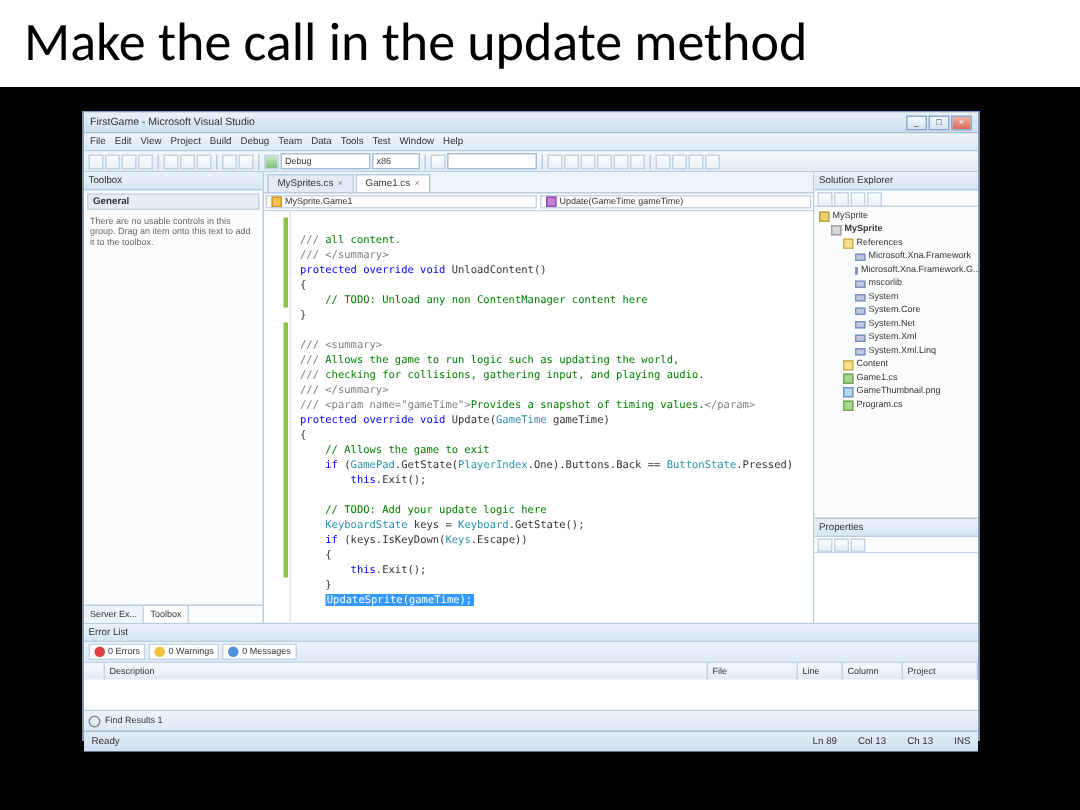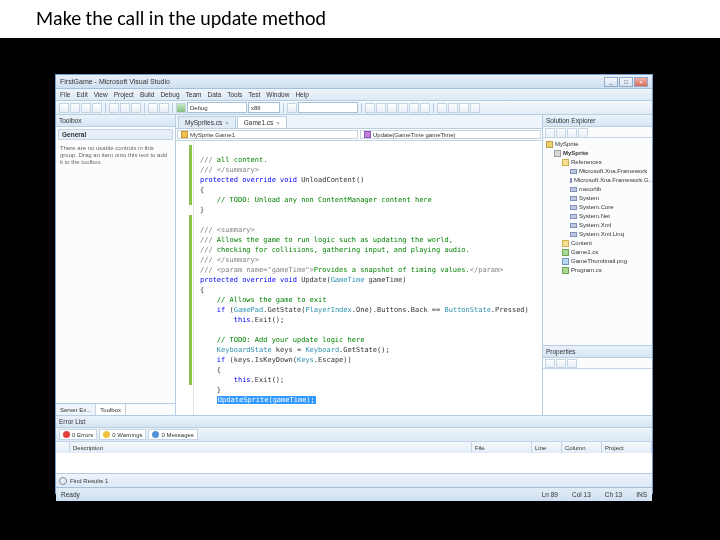--- a/index.html
+++ b/index.html
@@ -1,17 +1,17 @@
 <!DOCTYPE html>
 <html><head>
 <meta charset="utf-8">
 <style>
   * { box-sizing: border-box; margin: 0; padding: 0; }
   body { width: 720px; height: 540px; background: #000; font-family: Calibri, Arial, sans-serif; overflow: hidden; }
-  .slide-title { color: #000; background: #fff; font-size: 20px; padding: 6px 36px 8px; font-weight: 400; }
+  .slide-title { color: #000; background: #fff; font-size: 36px; padding: 6px 16px 8px; font-weight: 400; }
   .ide-wrap { position: absolute; left: 55px; top: 74px; width: 598px; height: 420px; background: #fef9c3; border: 1px solid #7a9ecc; font-family: "Segoe UI", Tahoma, sans-serif; font-size: 7px; color: #333; }
   .titlebar { height: 14px; background: linear-gradient(#e8f0fa,#d0e0f0); border-bottom: 1px solid #a5bfd8; display: flex; align-items: center; padding: 0 4px; }
   .titlebar .ttxt { flex: 1; font-size: 7px; color: #333; }
   .winbtns { display: flex; gap: 1px; }
   .winbtn { width: 14px; height: 10px; background: linear-gradient(#f4f8fc,#d5e4f2); border: 1px solid #8faac8; font-size: 6px; text-align: center; line-height: 8px; }
   .winbtn.close { background: linear-gradient(#f4b0a8,#d86a58); color:#fff;}
   .menubar { height: 12px; background: linear-gradient(#eef4fb,#dce9f6); border-bottom: 1px solid #b8ccdf; display: flex; gap: 6px; padding: 0 4px; align-items: center; font-size: 6.5px; }
   .toolbar { height: 14px; background: linear-gradient(#f4f8fc,#e2ecf6); border-bottom: 1px solid #b8ccdf; display: flex; align-items: center; gap: 1px; padding: 0 3px; }
   .tbtn { width: 10px; height: 10px; background: linear-gradient(#fdfefe,#e8eff7); border: 1px solid #c5d4e3; }
   .tsel { height: 11px; border: 1px solid #a5bfd8; background: #fff; font-size: 6px; padding: 0 2px 0 2px; display:flex; align-items:center; }

